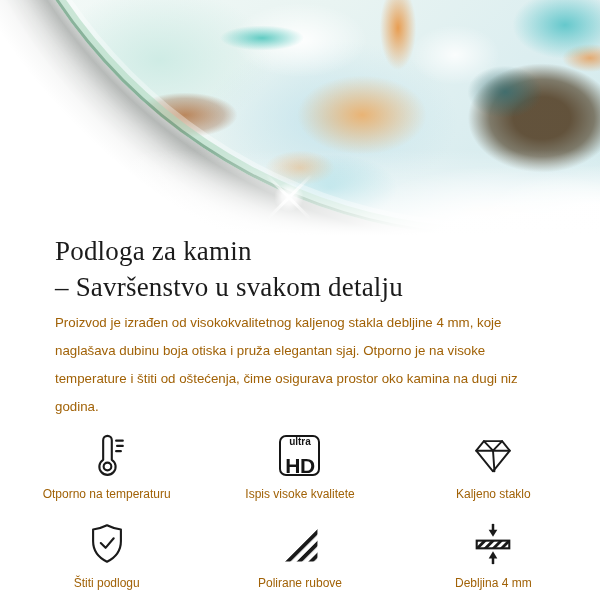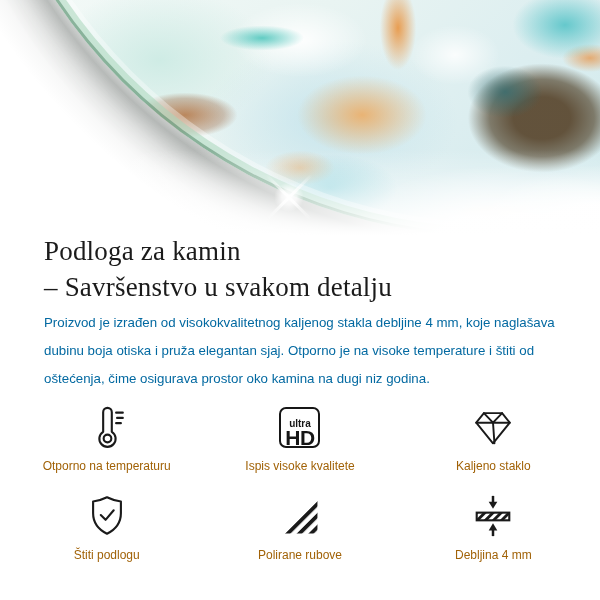--- a/index.html
+++ b/index.html
@@ -46,35 +46,35 @@
       radial-gradient(220px 110px ellipse at 500px 245px, rgba(255,255,255,0.95) 30%, rgba(255,255,255,0) 72%);}
   .sparkle{position:absolute;left:257px;top:165px;width:64px;height:64px;pointer-events:none;}
   .sparkle .glow{position:absolute;left:17px;top:17px;width:30px;height:30px;border-radius:50%;
     background:radial-gradient(circle, rgba(255,255,255,1) 0%, rgba(255,255,255,0.75) 35%, rgba(255,255,255,0) 70%);}
   .sparkle .r1,.sparkle .r2{position:absolute;left:0;top:30.5px;width:64px;height:3px;
     background:linear-gradient(90deg, rgba(255,255,255,0) 0%, rgba(255,255,255,0.9) 42%, #fff 50%, rgba(255,255,255,0.9) 58%, rgba(255,255,255,0) 100%);}
   .sparkle .r1{transform:rotate(45deg);}
   .sparkle .r2{transform:rotate(-45deg);}
 
   
-  .content{padding:0 44px;}
+  .content{padding:0 55px;}
   h1{margin:-2px 0 0;font-family:"Liberation Serif",serif;font-weight:500;
      font-size:27px;line-height:36px;color:#1b1b1b;letter-spacing:0.2px;}
   h1 span{display:block;}
-  .desc{margin:4px 0 0;font-size:13.3px;line-height:28px;color:#0369a1;max-width:540px;}
+  .desc{margin:4px 0 0;font-size:13.3px;line-height:28px;color:#a16207;max-width:540px;}
 
   
   .features{margin-top:10px;padding:0 10px;display:grid;
     grid-template-columns:1fr 1fr 1fr;row-gap:18px;}
   .feature{display:flex;flex-direction:column;align-items:center;}
   .icon-box{height:48px;display:flex;align-items:center;justify-content:center;}
   .feature .label{margin-top:8px;font-size:12px;line-height:15px;color:#a16207;}
   svg.ic{stroke:#1a1a1a;fill:none;stroke-width:2.2;stroke-linecap:round;stroke-linejoin:round;}
   .uhd{width:37px;height:37px;border:2.5px solid #161616;border-radius:7px;
-    display:flex;flex-direction:column;align-items:center;justify-content:flex-end;color:#161616;}
+    display:flex;flex-direction:column;align-items:center;justify-content:space-between;color:#161616;}
   .uhd .t{font-size:10px;font-weight:700;line-height:10px;}
   .uhd .b{font-size:21px;font-weight:800;line-height:17px;letter-spacing:-0.5px;}
 </style>
 </head>
 <body>
 
 <div id="app">
 
   <div class="hero">
     <div class="contact-shadow"></div>

